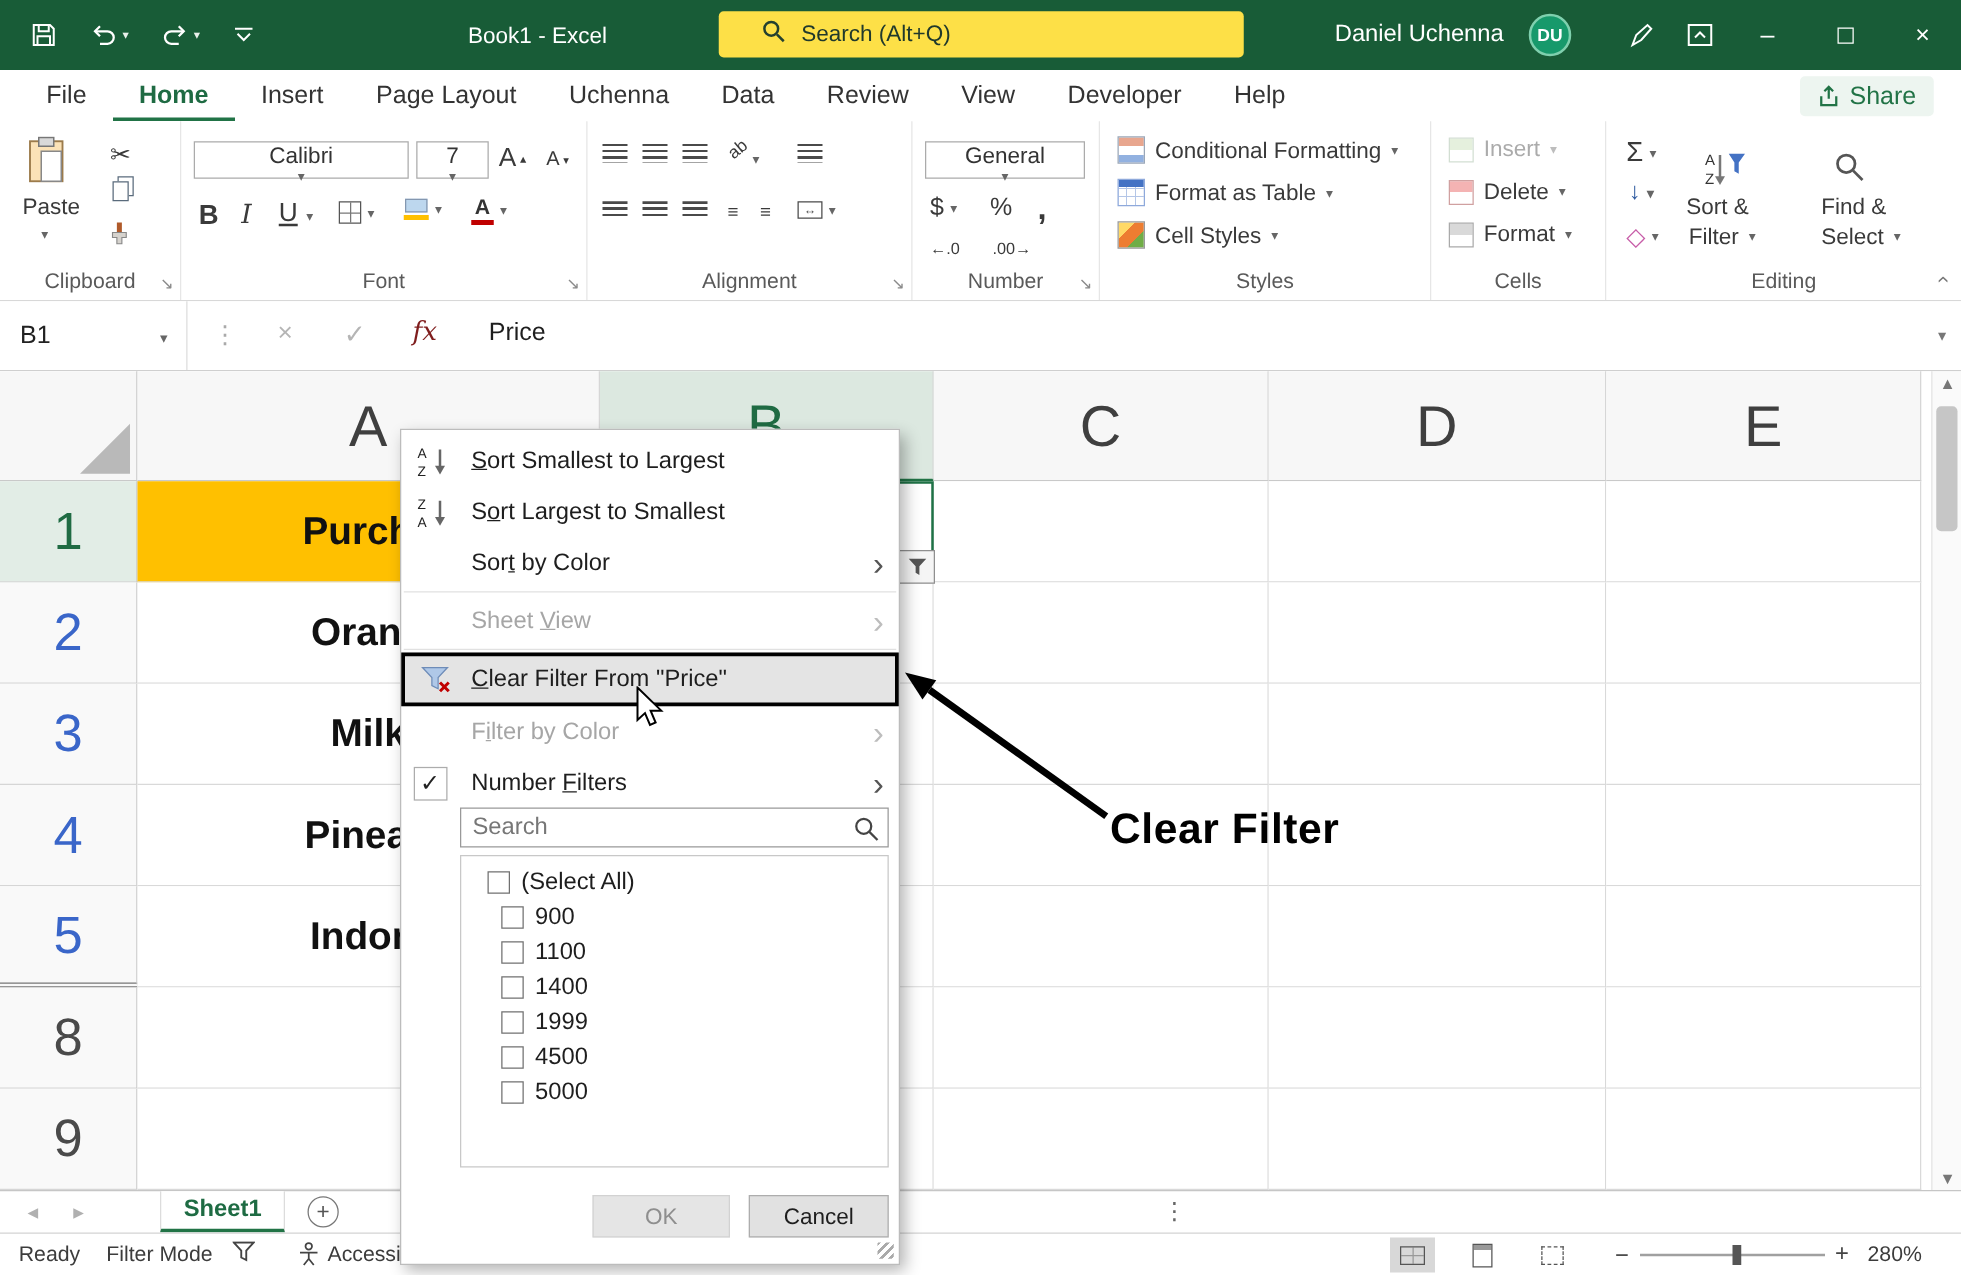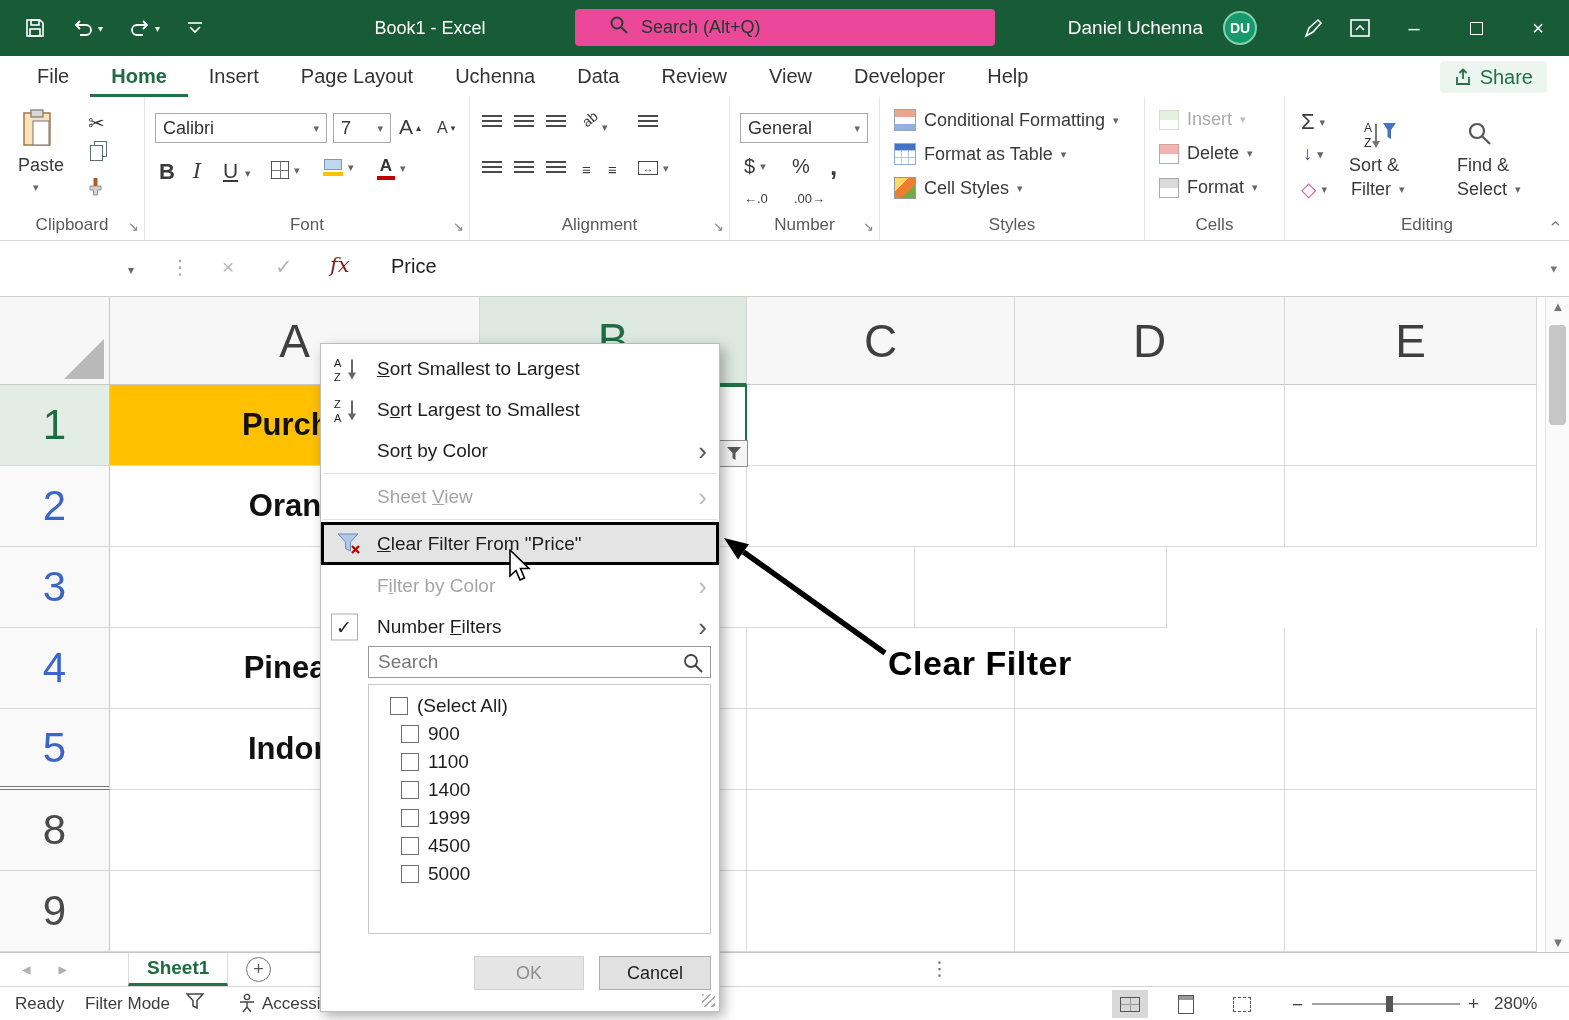--- a/index.html
+++ b/index.html
@@ -5,40 +5,40 @@
   * { margin:0; padding:0; box-sizing:border-box; }
   html,body { width:1569px; height:1020px; overflow:hidden; }
   body { position:relative; font-family:"Liberation Sans",sans-serif; background:#fff; color:#222; }
 
   
   .titlebar { position:absolute; left:0; top:0; width:1569px; height:56px; background:#185C37; color:#fff; }
   .tb-left { position:absolute; left:0; top:0; height:56px; display:flex; align-items:center; gap:26px; padding-left:24px; }
   .tb-btn { display:flex; align-items:center; gap:4px; cursor:default; }
   .tb-mini { font-size:10px; color:#E8F0EA; }
   .tb-title { position:absolute; left:290px; top:0; width:280px; height:56px; display:flex; align-items:center; justify-content:center; font-size:18px; }
-  .tb-search { position:absolute; left:575px; top:9px; width:420px; height:37px; background:#ec4899; border-radius:4px; display:flex; align-items:center; gap:12px; padding-left:34px; color:#20392C; font-size:18px; }
+  .tb-search { position:absolute; left:575px; top:9px; width:420px; height:37px; background:#fde047; border-radius:4px; display:flex; align-items:center; gap:12px; padding-left:34px; color:#20392C; font-size:18px; }
   .tb-right { position:absolute; right:0; top:0; height:56px; display:flex; align-items:center; }
   .tb-user { font-size:19px; margin-right:20px; }
   .avatar { width:34px; height:34px; border-radius:50%; background:#17996B; border:2px solid #7FD0AE; display:flex; align-items:center; justify-content:center; font-size:14px; font-weight:bold; margin-right:34px; }
   .tb-ico { width:46px; height:56px; display:flex; align-items:center; justify-content:center; }
   .win-btn { width:62px; height:56px; display:flex; align-items:center; justify-content:center; font-size:20px; }
   .max-box { width:13px; height:13px; border:1.5px solid #fff; display:inline-block; }
 
   
   .menubar { position:absolute; left:0; top:56px; width:1569px; height:41px; background:#fff; display:flex; align-items:stretch; font-size:20px; color:#333; padding-left:16px; }
   .tab { padding:0 21px; display:flex; align-items:center; }
   .tab.active { color:#1F6B43; font-weight:700; box-shadow:inset 0 -3px 0 #217346; }
   .share-btn { position:absolute; right:22px; top:5px; height:32px; display:flex; align-items:center; gap:8px; color:#217346; font-size:20px; background:#EDF5F0; border-radius:4px; padding:0 14px; }
 
   
   .ribbon { position:absolute; left:0; top:97px; width:1569px; height:144px; background:#fff; border-bottom:1px solid #D8D8D8; display:flex; }
   .rgroup { position:relative; height:143px; border-right:1px solid #E6E6E6; flex:none; }
   .glabel { position:absolute; bottom:5px; left:0; width:100%; text-align:center; font-size:17px; color:#5A5A5A; }
   .launcher { position:absolute; right:5px; bottom:6px; font-size:13px; color:#8A8A8A; }
-  .combo { position:absolute; border:1px solid #ABABAB; background:#fff; height:30px; display:flex; align-items:center; justify-content:space-between; padding:0 7px; font-size:18px; color:#333; }
+  .combo { position:absolute; border:1px solid #ABABAB; background:#fff; height:30px; display:flex; align-items:center; justify-content:space-between; padding:0 7px; font-size:18px; color:#333;flex-direction:column; }
   .chev { font-size:11px; color:#666; }
   .ric { position:absolute; display:flex; align-items:center; gap:5px; font-size:19px; color:#3A3A3A; }
   .bars { width:20px; height:15px; background:repeating-linear-gradient(to bottom,#4A4A4A 0 2px,transparent 2px 5px); }
   .rlab-row { position:absolute; display:flex; align-items:center; gap:8px; font-size:18px; color:#3A3A3A; white-space:nowrap; }
   .cficon { width:22px; height:22px; border:1px solid #9AA7B8; background:linear-gradient(to bottom,#E8A68E 0 7px,#fff 7px 14px,#92B1E0 14px); }
   .faticon { width:22px; height:22px; border:1px solid #8EA9DB;
     background:linear-gradient(#4472C4 0 6px, rgba(0,0,0,0) 6px),
       repeating-linear-gradient(to bottom, rgba(0,0,0,0) 0 6px, #B4C6E7 6px 7px),
       repeating-linear-gradient(to right, rgba(0,0,0,0) 0 6px, #B4C6E7 6px 7px), #fff; }
   .csicon { width:22px; height:22px; border:1px solid #999; background:linear-gradient(135deg,#FFD966 0 33%,#ED7D31 33% 66%,#70AD47 66%); }
@@ -429,20 +429,21 @@
         <span>Select</span>
         <span class="chev">▾</span>
       </span>
     <div class="glabel">Editing</div>
   </div>
 
   <span class="collapse-ribbon">›</span>
 </div>
 
 <div class="formulabar">
+  <div class="namebox">B1</div>
   <span class="nb-chev">▾</span>
   <span class="fb-dots">⋮</span>
   <span class="fb-x">×</span>
   <span class="fb-check">✓</span>
   <span class="fb-fx">fx</span>
   <span class="fb-value">Price</span>
   <span class="fb-expand">▾</span>
 </div>
 
 <div class="grid">
@@ -464,20 +465,21 @@
   <div class="grow" style="top:169px">
     <div class="rowhdr blue">2</div>
     <div class="cell cA">Orang</div>
     <div class="cell cB"></div>
     <div class="cell cC"></div>
     <div class="cell cD"></div>
     <div class="cell cE"></div>
   </div>
   <div class="grow" style="top:250px">
     <div class="rowhdr blue">3</div>
+    <div class="cell cA">Milk</div>
     <div class="cell cB"></div>
     <div class="cell cC"></div>
     <div class="cell cD"></div>
     <div class="cell cE"></div>
   </div>
   <div class="grow" style="top:331px">
     <div class="rowhdr blue">4</div>
     <div class="cell cA">Pineap</div>
     <div class="cell cB"></div>
     <div class="cell cC"></div>

